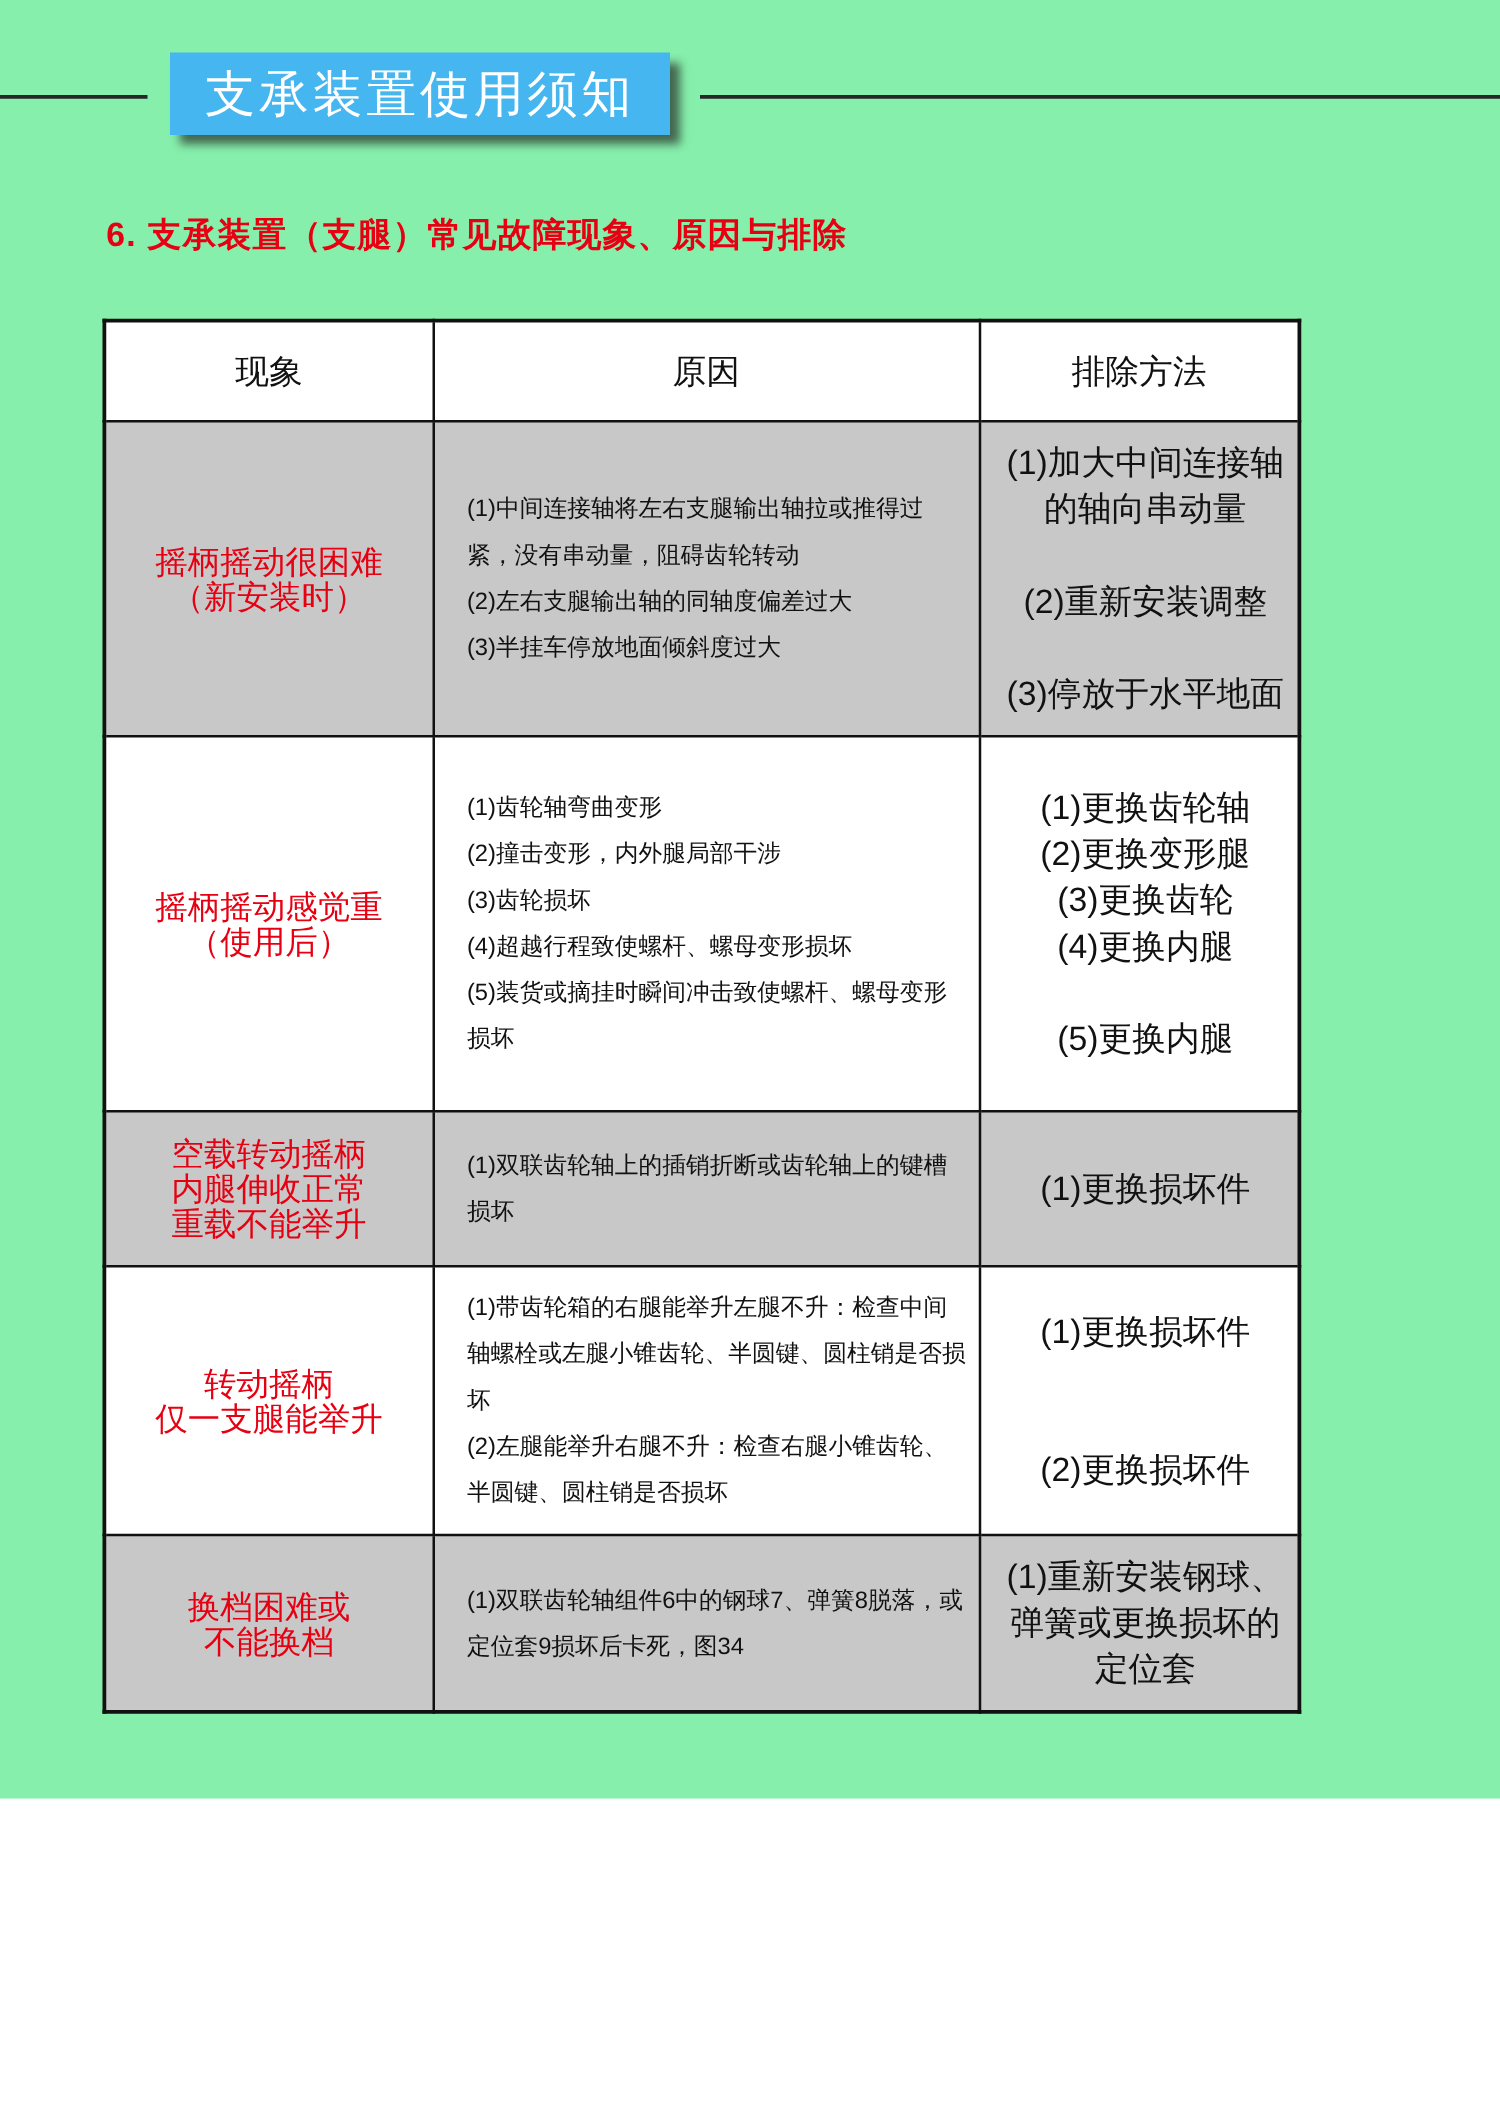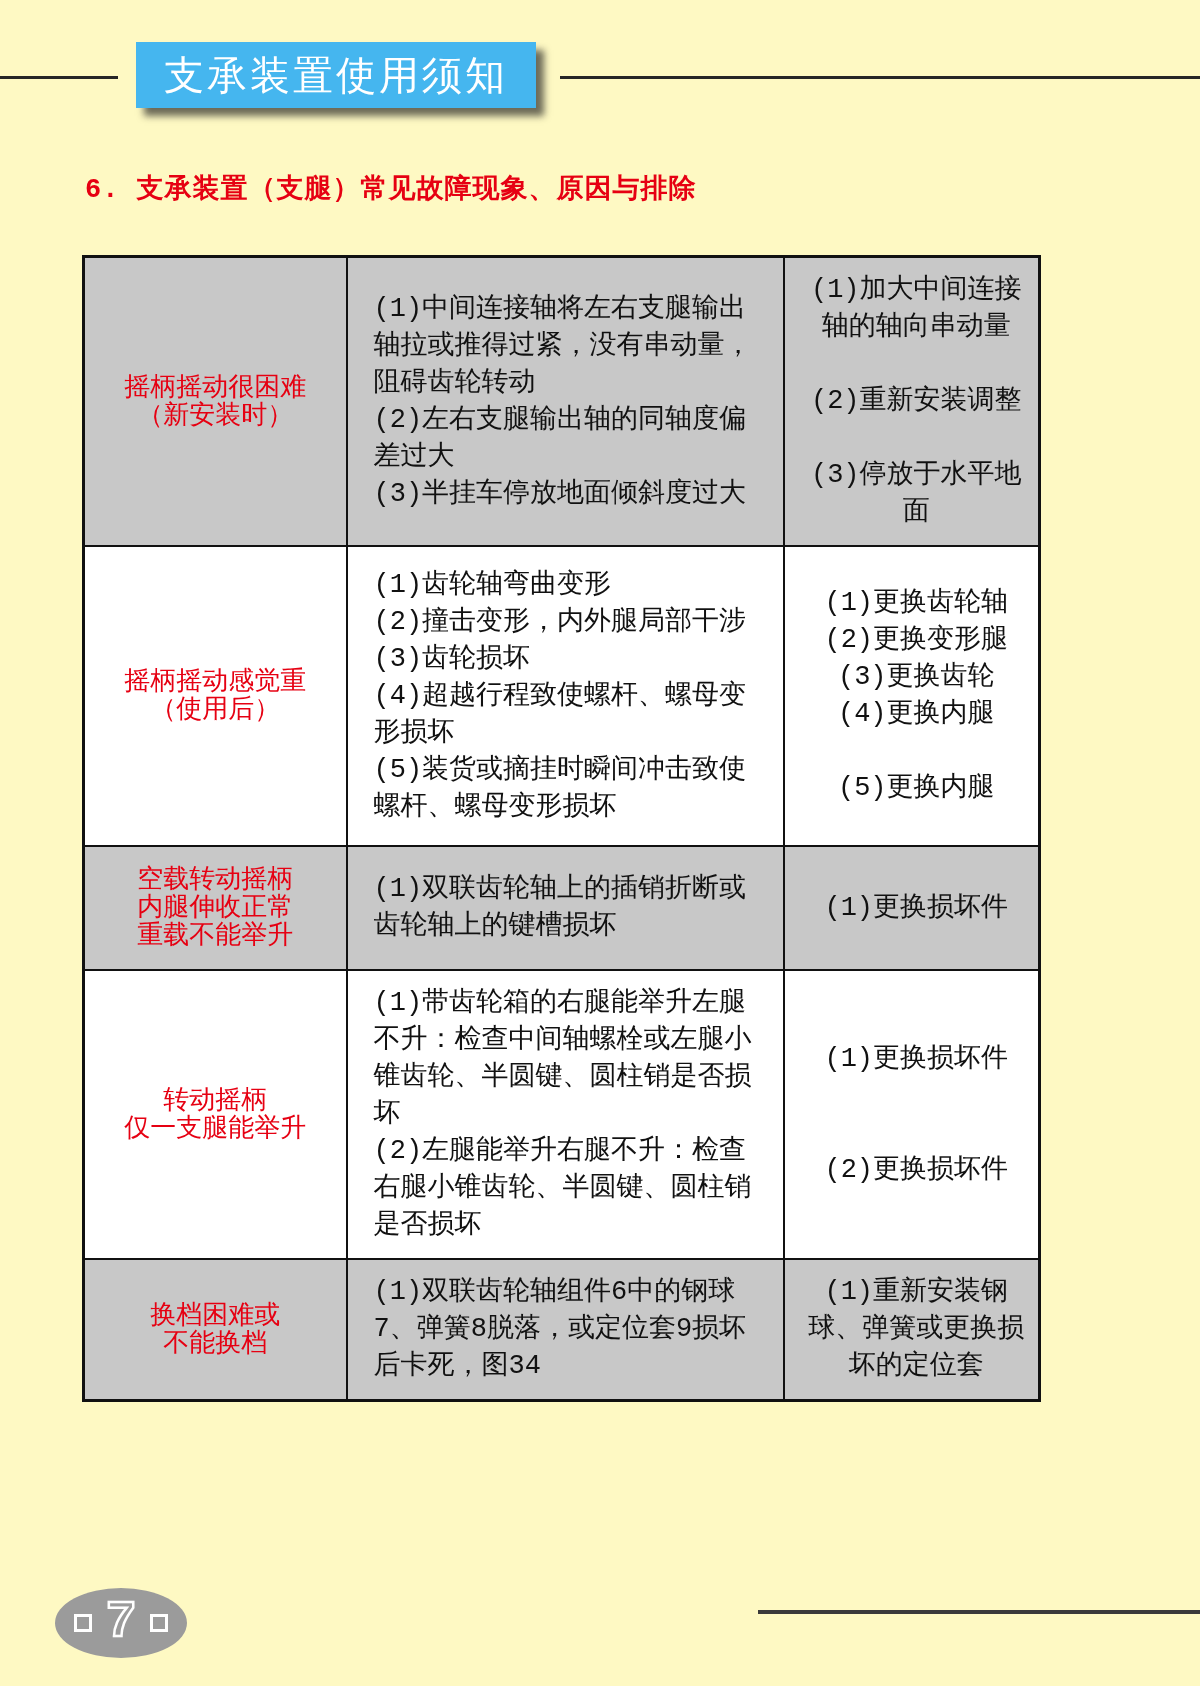--- a/index.html
+++ b/index.html
@@ -1,17 +1,17 @@
 <!DOCTYPE html>
 <html><head>
 <meta charset="utf-8">
 <style>
   html,body{margin:0;padding:0;background:#fff;}
-  .page{position:relative;width:1200px;height:1686px;background:#fef9c3;overflow:hidden;
-        font-family:Liberation Mono, monospace;color:#111;}
+  .page{position:relative;width:1200px;height:1439px;background:#86efac;overflow:hidden;
+        font-family:Liberation Sans, sans-serif;color:#111;}
 
   
   .rule{position:absolute;height:3px;background:#262626;}
   .rule-left{left:0;top:76px;width:118px;}
   .rule-right{left:560px;top:76px;width:640px;}
   .title-box{position:absolute;left:136px;top:42px;width:400px;height:66px;
              background:#45b6ef;box-shadow:8px 8px 7px rgba(30,30,30,.65);
              display:flex;align-items:center;justify-content:center;
              color:#fff;font-size:40px;letter-spacing:3px;white-space:nowrap;}
 
@@ -19,21 +19,21 @@
                    color:#e60012;letter-spacing:1px;white-space:nowrap;}
 
   
   table.fault{position:absolute;left:82px;top:255px;width:956px;border-collapse:collapse;
               table-layout:fixed;border:3px solid #111;}
   table.fault th,table.fault td{border:2px solid #111;}
   table.fault th{height:76px;font-size:27px;font-weight:normal;text-align:center;
                  vertical-align:middle;background:#fff;color:#111;}
   td.phen{color:#e60012;text-align:center;vertical-align:middle;white-space:pre-line;
           font-size:26px;line-height:28px;padding:8px 6px;}
-  td.cause{padding:14px 10px 14px 26px;white-space:pre-line;font-size:27px;
+  td.cause{padding:14px 10px 14px 26px;white-space:pre-line;font-size:19px;
            line-height:37px;vertical-align:middle;text-align:left;}
   td.remedy{padding:14px 8px 14px 18px;white-space:pre-line;font-size:27px;
             line-height:37px;vertical-align:middle;text-align:center;}
   tr.gray td{background:#c8c8c8;}
   tr.white td{background:#ffffff;}
 
   
   .page-badge{position:absolute;left:55px;top:1588px;width:132px;height:70px;
               background:#9b9b9b;border-radius:50%;
               display:flex;align-items:center;justify-content:center;gap:13px;}
@@ -55,20 +55,25 @@
 
   <div class="section-heading">6. 支承装置（支腿）常见故障现象、原因与排除</div>
 
   <table class="fault">
     <colgroup>
       <col style="width:263px">
         <col style="width:437px">
         <col style="width:256px">
     </colgroup>
     <tbody>
+        <tr>
+      <th>现象</th>
+      <th>原因</th>
+      <th>排除方法</th>
+    </tr>
     <tr class="gray" style="height:218px">
       <td class="phen">摇柄摇动很困难
 （新安装时）</td>
       <td class="cause">(1)中间连接轴将左右支腿输出轴拉或推得过紧，没有串动量，阻碍齿轮转动
 (2)左右支腿输出轴的同轴度偏差过大
 (3)半挂车停放地面倾斜度过大</td>
       <td class="remedy">(1)加大中间连接轴的轴向串动量
 
 (2)重新安装调整
 

